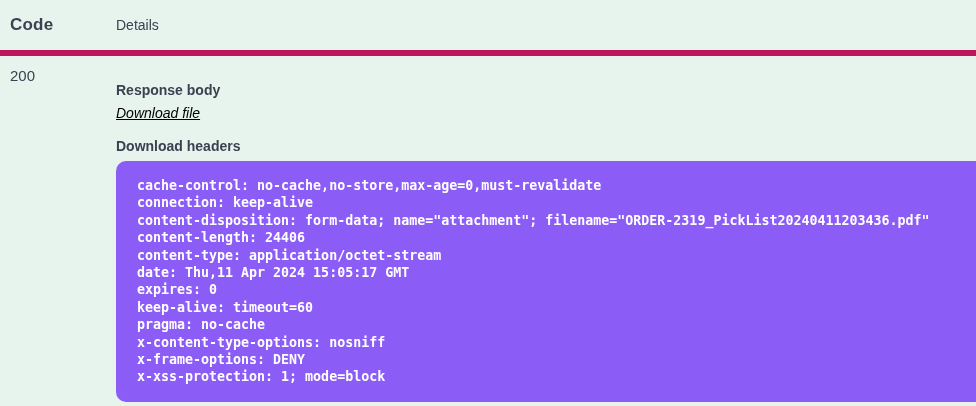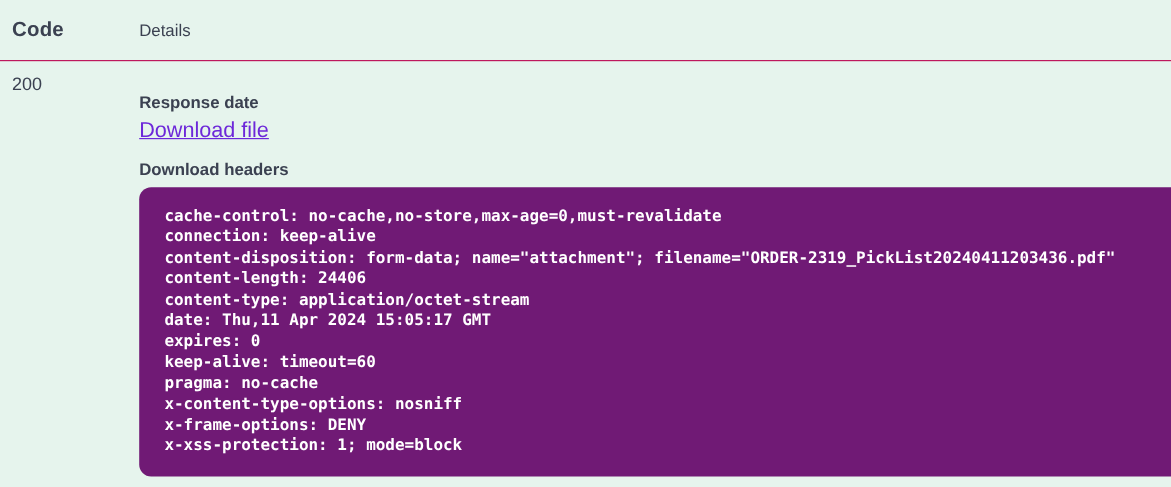--- a/index.html
+++ b/index.html
@@ -14,21 +14,21 @@
     font-family: "Liberation Sans", sans-serif;
     color: #3b4151;
   }
   .responses-table {
     width: 976px;
   }
   .thead {
     display: flex;
     align-items: baseline;
     padding: 15px 0 15px 0;
-    border-bottom: 1px solid #be185d;
+    border-bottom: 6px solid #be185d;
   }
   .col-status {
     width: 116px;
     padding-left: 10px;
     box-sizing: border-box;
     flex: 0 0 auto;
   }
   .col-details {
     flex: 1 1 auto;
     min-width: 0;
@@ -56,32 +56,33 @@
     padding-top: 25px;
   }
   .section-label {
     font-size: 14px;
     font-weight: 700;
     line-height: 18px;
   }
   .download-link {
     display: inline-block;
     margin-top: 3px;
-    font-size: 18px;
+    font-size: 14px;
     line-height: 22px;
-    color: #6d28d9;
+    color: #000000;
     text-decoration: underline;
     cursor: pointer;
+    font-style: italic;
   }
   .headers-label {
     margin-top: 13px;
   }
   .codeblock {
     margin: 6px 0 0 0;
-    background: #701a75;
+    background: #8b5cf6;
     color: #ffffff;
     border-radius: 10px 0 0 10px;
     padding: 16px 12px 16px 21px;
     font-family: "DejaVu Sans Mono", monospace;
     font-size: 13.3px;
     font-weight: 700;
     line-height: 17.4px;
     overflow: hidden;
   }
   .codeblock div {
@@ -95,21 +96,21 @@
 
   <div class="thead">
     <div class="col-status th-code">Code</div>
     <div class="col-details th-details">Details</div>
   </div>
 
   <div class="trow">
     <div class="col-status status-code">200</div>
 
     <div class="col-details details-content">
-      <div class="section-label">Response date</div>
+      <div class="section-label">Response body</div>
 
       <a class="download-link" href="#">Download file</a>
 
       <div class="section-label headers-label">Download headers</div>
 
       <pre class="codeblock"><div>cache-control: no-cache,no-store,max-age=0,must-revalidate</div><div>connection: keep-alive</div><div>content-disposition: form-data; name="attachment"; filename="ORDER-2319_PickList20240411203436.pdf"</div><div>content-length: 24406</div><div>content-type: application/octet-stream</div><div>date: Thu,11 Apr 2024 15:05:17 GMT</div><div>expires: 0</div><div>keep-alive: timeout=60</div><div>pragma: no-cache</div><div>x-content-type-options: nosniff</div><div>x-frame-options: DENY</div><div>x-xss-protection: 1; mode=block</div></pre>
     </div>
   </div>
 
 </div>

